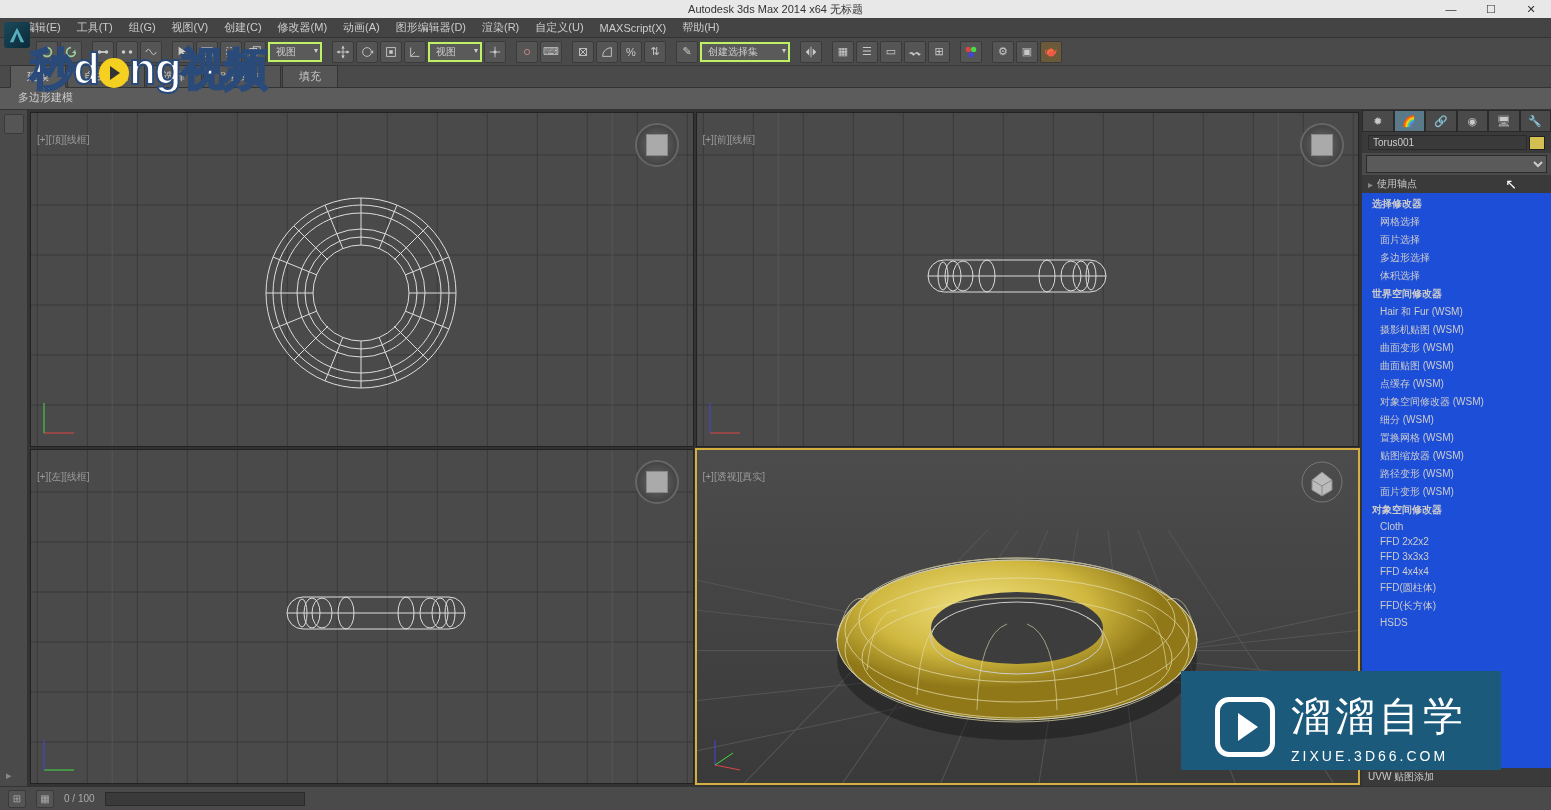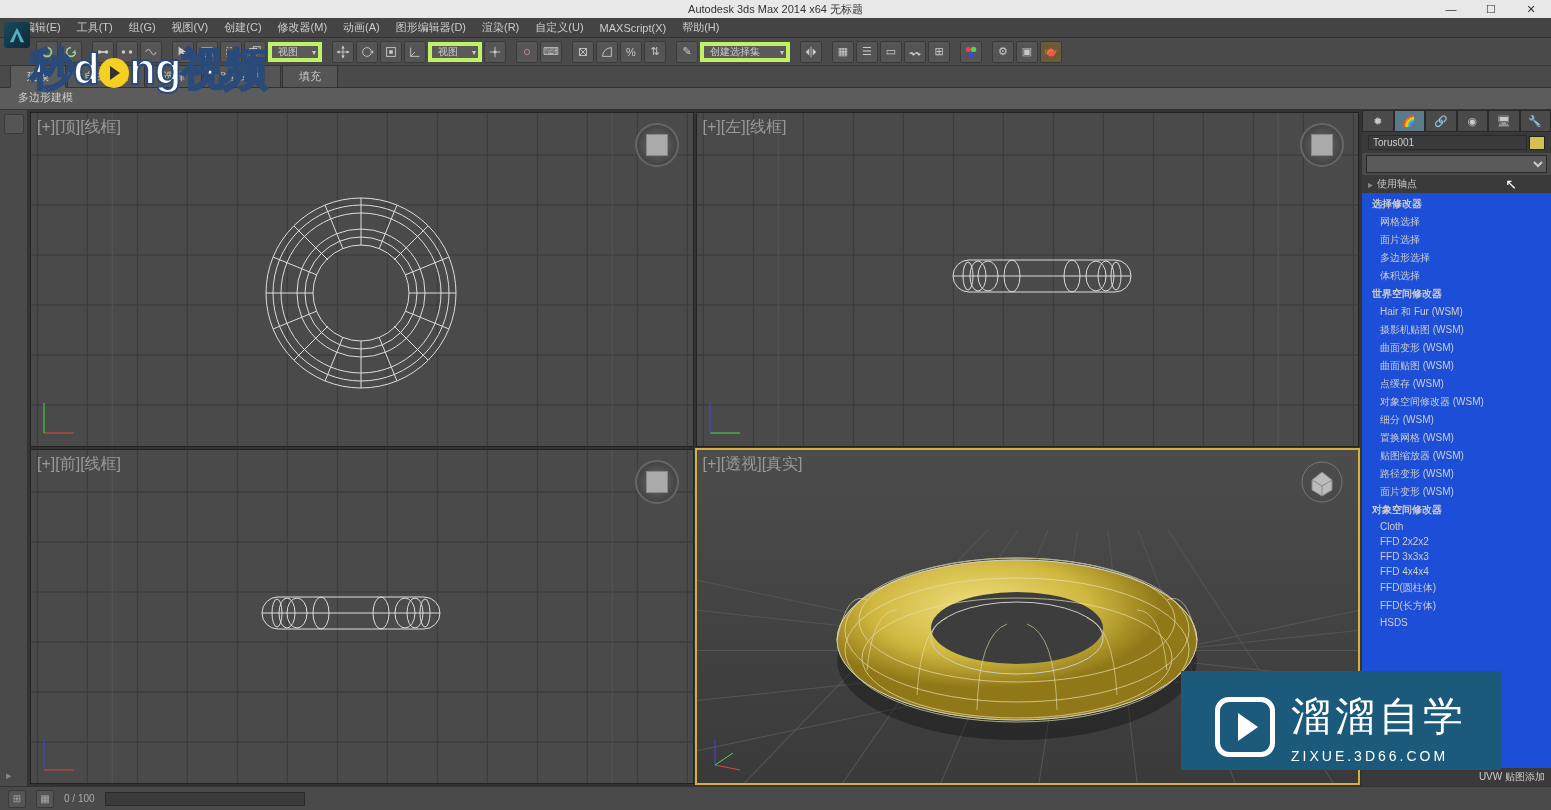--- a/index.html
+++ b/index.html
@@ -15,42 +15,42 @@
 
 
 .menubar { background: #444; height: 20px; display: flex; align-items: center; padding: 0 16px; border-bottom: 1px solid #333; }
 .menubar .mitem { padding: 0 8px; color: #ccc; font-size: 11px; cursor: pointer; }
 
 
 .toolbar { background: #4a4a4a; height: 28px; display: flex; align-items: center; padding: 0 4px; gap: 2px; border-bottom: 1px solid #3a3a3a; }
 .tool-btn { width: 22px; height: 22px; background: #555; border: 1px solid #3a3a3a; display: flex; align-items: center; justify-content: center; border-radius: 2px; }
 .tool-btn.small { width: 18px; height: 18px; }
 .tool-sep { width: 6px; }
-.tool-dropdown { background: #5a5a5a; border: 4px solid #bef264; height: 20px; padding: 0 14px 0 6px; color: #ccc; font-size: 10px; display: flex; align-items: center; position: relative; }
+.tool-dropdown { background: #5a5a5a; border: 2px solid #bef264; height: 20px; padding: 0 14px 0 6px; color: #ccc; font-size: 10px; display: flex; align-items: center; position: relative; }
 .tool-dropdown::after { content: "▾"; position: absolute; right: 2px; top: 2px; font-size: 8px; }
 .toolbar svg { width: 14px; height: 14px; }
 
 
 .ribbon-tabs { background: #4a4a4a; height: 22px; display: flex; align-items: flex-end; padding-left: 10px; gap: 0; border-bottom: 1px solid #333; }
 .ribbon-tab { padding: 3px 16px; background: #555; color: #ccc; font-size: 11px; border: 1px solid #333; border-bottom: none; margin-right: 1px; }
 .ribbon-tab.active { background: #5c5c5c; border-bottom: 1px solid #5c5c5c; margin-bottom: -1px; }
 
 .ribbon-sub { background: #5c5c5c; height: 22px; display: flex; padding-left: 10px; border-bottom: 1px solid #333; }
 .ribbon-sub-item { padding: 2px 8px; color: #ccc; font-size: 11px; }
 
 
 .main { position: absolute; top: 110px; bottom: 24px; left: 0; right: 0; display: flex; }
 .left-strip { width: 28px; background: #4a4a4a; border-right: 1px solid #333; display: flex; flex-direction: column; align-items: center; padding-top: 4px; gap: 2px; }
 .left-strip .tool-btn { width: 20px; height: 20px; background: #555; }
 .left-strip .expand { position: absolute; bottom: 4px; left: 6px; color: #888; }
 
 .viewports { flex: 1; background: #333; display: grid; grid-template-columns: 1fr 1fr; grid-template-rows: 1fr 1fr; gap: 2px; padding: 2px; position: relative; }
 .viewport { background: #4a4a4a; border: 1px solid #222; position: relative; overflow: hidden; }
 .viewport.active { outline: 2px solid #d4b040; outline-offset: -1px; }
-.vp-label { position: absolute; top: 4px; left: 6px; color: #999; font-size: 16px; z-index: 3; }
+.vp-label { position: absolute; top: 20px; left: 6px; color: #999; font-size: 10px; z-index: 3; }
 .grid-bg { position: absolute; inset: 0; background-image:
   linear-gradient(#555 1px, transparent 1px),
   linear-gradient(90deg, #555 1px, transparent 1px),
   linear-gradient(#383838 1px, transparent 1px),
   linear-gradient(90deg, #383838 1px, transparent 1px);
   background-size: 500px 500px, 500px 500px, 50px 50px, 50px 50px;
   background-position: center; }
 .vp-axis { position: absolute; bottom: 8px; left: 8px; width: 40px; height: 40px; }
 .view-cube { position: absolute; top: 10px; right: 14px; width: 44px; height: 44px; border-radius: 50%; background: radial-gradient(circle,#555 40%,#444 70%); border: 2px solid #666; display: flex; align-items: center; justify-content: center; }
 .view-cube.persp { background: none; border: none; }
@@ -331,62 +331,62 @@
         </g>
       </svg>
       <svg class="vp-axis" viewBox="0 0 40 40">
           <line x1="5" y1="35" x2="35" y2="35" stroke="#d44"></line>
           <line x1="5" y1="35" x2="5" y2="5" stroke="#4d4"></line>
         </svg>
     </div>
 
     <div class="viewport">
       <div class="grid-bg"></div>
+      <span class="vp-label">[+][前][线框]</span>
+      <div class="view-cube">
+          <div class="cube-inner"></div>
+        </div>
+      <svg style="position:absolute;left:230px;top:146px;width:180px;height:34px" viewBox="0 0 180 34">
+        <rect x="1" y="1" width="178" height="32" rx="16" fill="none" stroke="#ddd"></rect>
+        <ellipse cx="36" cy="17" rx="10" ry="15" fill="none" stroke="#ddd"></ellipse>
+        <ellipse cx="26" cy="17" rx="8" ry="15" fill="none" stroke="#ddd"></ellipse>
+        <ellipse cx="16" cy="17" rx="5" ry="14" fill="none" stroke="#ddd"></ellipse>
+        <ellipse cx="144" cy="17" rx="10" ry="15" fill="none" stroke="#ddd"></ellipse>
+        <ellipse cx="154" cy="17" rx="8" ry="15" fill="none" stroke="#ddd"></ellipse>
+        <ellipse cx="164" cy="17" rx="5" ry="14" fill="none" stroke="#ddd"></ellipse>
+        <ellipse cx="60" cy="17" rx="8" ry="16" fill="none" stroke="#ddd"></ellipse>
+        <ellipse cx="120" cy="17" rx="8" ry="16" fill="none" stroke="#ddd"></ellipse>
+        <line x1="1" y1="17" x2="179" y2="17" stroke="#ddd"></line>
+      </svg>
+      <svg class="vp-axis" viewBox="0 0 40 40">
+          <line x1="5" y1="35" x2="35" y2="35" stroke="#d44"></line>
+          <line x1="5" y1="35" x2="5" y2="5" stroke="#44d"></line>
+        </svg>
+    </div>
+
+    <div class="viewport">
+      <div class="grid-bg"></div>
       <span class="vp-label">[+][左][线框]</span>
       <div class="view-cube">
           <div class="cube-inner"></div>
         </div>
       <svg style="position:absolute;left:255px;top:146px;width:180px;height:34px" viewBox="0 0 180 34">
         <rect x="1" y="1" width="178" height="32" rx="16" fill="none" stroke="#ddd"></rect>
         <ellipse cx="36" cy="17" rx="10" ry="15" fill="none" stroke="#ddd"></ellipse>
         <ellipse cx="26" cy="17" rx="8" ry="15" fill="none" stroke="#ddd"></ellipse>
         <ellipse cx="16" cy="17" rx="5" ry="14" fill="none" stroke="#ddd"></ellipse>
         <ellipse cx="144" cy="17" rx="10" ry="15" fill="none" stroke="#ddd"></ellipse>
         <ellipse cx="154" cy="17" rx="8" ry="15" fill="none" stroke="#ddd"></ellipse>
         <ellipse cx="164" cy="17" rx="5" ry="14" fill="none" stroke="#ddd"></ellipse>
         <ellipse cx="60" cy="17" rx="8" ry="16" fill="none" stroke="#ddd"></ellipse>
         <ellipse cx="120" cy="17" rx="8" ry="16" fill="none" stroke="#ddd"></ellipse>
         <line x1="1" y1="17" x2="179" y2="17" stroke="#ddd"></line>
       </svg>
       <svg class="vp-axis" viewBox="0 0 40 40">
           <line x1="5" y1="35" x2="35" y2="35" stroke="#4d4"></line>
-          <line x1="5" y1="35" x2="5" y2="5" stroke="#44d"></line>
-        </svg>
-    </div>
-
-    <div class="viewport">
-      <div class="grid-bg"></div>
-      <span class="vp-label">[+][前][线框]</span>
-      <div class="view-cube">
-          <div class="cube-inner"></div>
-        </div>
-      <svg style="position:absolute;left:230px;top:146px;width:180px;height:34px" viewBox="0 0 180 34">
-        <rect x="1" y="1" width="178" height="32" rx="16" fill="none" stroke="#ddd"></rect>
-        <ellipse cx="36" cy="17" rx="10" ry="15" fill="none" stroke="#ddd"></ellipse>
-        <ellipse cx="26" cy="17" rx="8" ry="15" fill="none" stroke="#ddd"></ellipse>
-        <ellipse cx="16" cy="17" rx="5" ry="14" fill="none" stroke="#ddd"></ellipse>
-        <ellipse cx="144" cy="17" rx="10" ry="15" fill="none" stroke="#ddd"></ellipse>
-        <ellipse cx="154" cy="17" rx="8" ry="15" fill="none" stroke="#ddd"></ellipse>
-        <ellipse cx="164" cy="17" rx="5" ry="14" fill="none" stroke="#ddd"></ellipse>
-        <ellipse cx="60" cy="17" rx="8" ry="16" fill="none" stroke="#ddd"></ellipse>
-        <ellipse cx="120" cy="17" rx="8" ry="16" fill="none" stroke="#ddd"></ellipse>
-        <line x1="1" y1="17" x2="179" y2="17" stroke="#ddd"></line>
-      </svg>
-      <svg class="vp-axis" viewBox="0 0 40 40">
-          <line x1="5" y1="35" x2="35" y2="35" stroke="#d44"></line>
           <line x1="5" y1="35" x2="5" y2="5" stroke="#44d"></line>
         </svg>
     </div>
 
     <div class="viewport persp active">
       <svg class="persp-grid" viewBox="0 0 660 340" preserveAspectRatio="none">
         <g stroke="#555" stroke-width="1">
           <line x1="0" y1="200" x2="660" y2="200"></line>
             <line x1="40" y1="340" x2="290" y2="80"></line>
           <line x1="140" y1="340" x2="320" y2="80"></line>
@@ -492,21 +492,21 @@
 
       <div class="mod-item group">对象空间修改器</div>
       <div class="mod-item">Cloth</div>
       <div class="mod-item">FFD 2x2x2</div>
       <div class="mod-item">FFD 3x3x3</div>
       <div class="mod-item">FFD 4x4x4</div>
       <div class="mod-item">FFD(圆柱体)</div>
       <div class="mod-item">FFD(长方体)</div>
       <div class="mod-item">HSDS</div>
     </div>
-    <div class="cp-section-header" style="justify-content:flex-end">
+    <div class="cp-section-header" style="justify-content:flex-start">
       <span>UVW 贴图添加</span>
     </div>
   </div>
 </div>
 
 <div class="statusbar">
   <div class="tool-btn small">⊞</div>
   <div class="tool-btn small">▦</div>
   <span>0 / 100</span>
   <div class="time-slider"></div>

